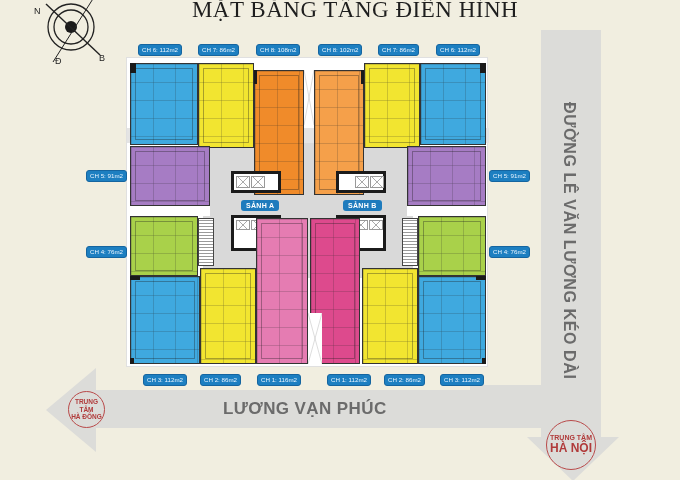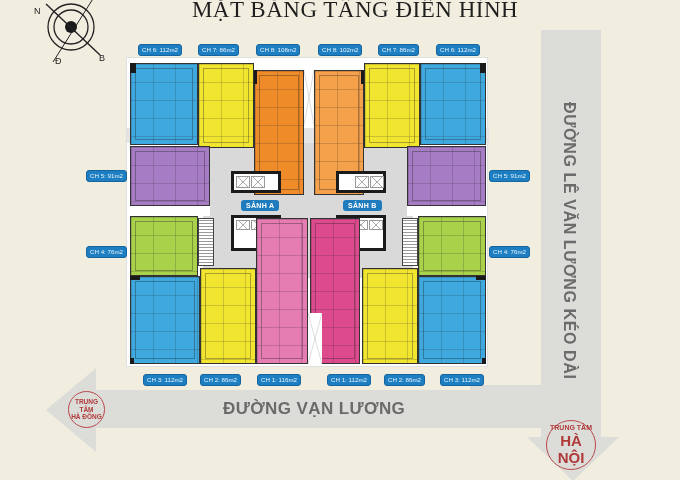--- a/index.html
+++ b/index.html
@@ -97,29 +97,29 @@
 </div>
 
 <div class="road" style="left:541px;top:30px;width:60px;height:395px;"></div>
 <div class="road" style="left:470px;top:385px;width:131px;height:40px;"></div>
 <div class="arrow-head" style="left:527px;top:437px;border-left:46px solid transparent;border-right:46px solid transparent;border-top:44px solid #dcdcd9;"></div>
 <div class="road" style="left:541px;top:420px;width:60px;height:20px;"></div>
 <div class="road-label vertical" style="left:560px;top:102px;">ĐƯỜNG LÊ VĂN LƯƠNG KÉO DÀI</div>
 
 <div class="road" style="left:90px;top:390px;width:460px;height:38px;"></div>
 <div class="arrow-head" style="left:46px;top:368px;border-top:42px solid transparent;border-bottom:42px solid transparent;border-right:50px solid #dcdcd9;"></div>
-<div class="road-label horizontal" style="left:223px;top:399px;">ĐƯỜNG VẠN LƯƠNG</div>
+<div class="road-label horizontal" style="left:223px;top:399px;">LƯƠNG VẠN PHÚC</div>
 
 <div class="center-badge" style="left:68px;top:391px;width:37px;height:37px;">
   <span class="l1">TRUNG TÂM</span>
   <span class="l2" style="font-size:6.5px">HÀ ĐÔNG</span>
 </div>
 <div class="center-badge" style="left:546px;top:420px;width:50px;height:50px;">
   <span class="l1" style="font-size:7px">TRUNG TÂM</span>
-  <span class="l2" style="font-size:15px">HÀ NỘI</span>
+  <span class="l2" style="font-size:12px">HÀ NỘI</span>
 </div>
 
 <div class="plan">
 
   <div class="core" style="left:76px;top:80px;width:210px;height:140px;"></div>
   <div class="core" style="left:0;top:70px;width:362px;height:15px;background:#e4e4e4"></div>
 
   <div class="unit" style="left:3px;top:5px;width:68px;height:82px;background:#3fa9df;"></div>
   <div class="unit" style="left:71px;top:5px;width:56px;height:85px;background:#f2e530;"></div>
   <div class="unit" style="left:127px;top:12px;width:50px;height:125px;background:#f08b2a;"></div>

